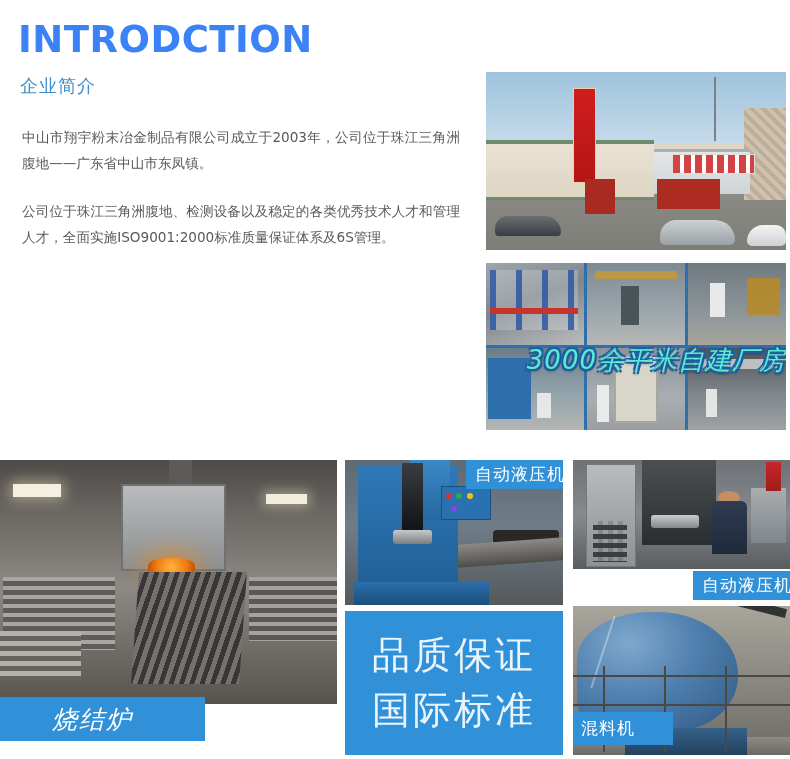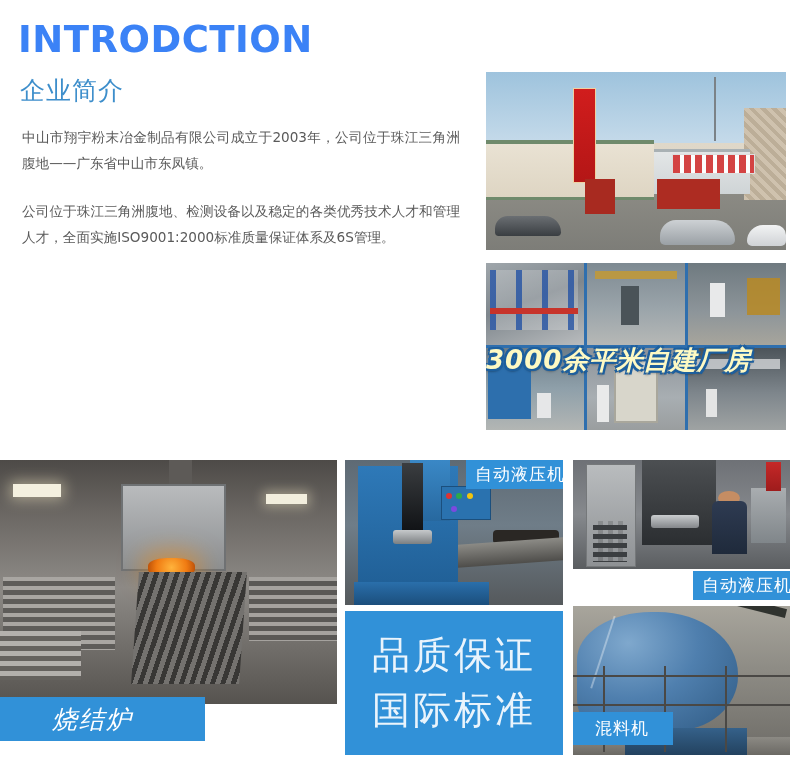--- a/index.html
+++ b/index.html
@@ -28,21 +28,21 @@
     font-weight: bold;
     letter-spacing: 0.5px;
     color: #3b82f6;
     line-height: 1.2;
     white-space: nowrap;
   }
   .intro-subtitle {
     position: absolute;
     left: 20px;
     top: 74px;
-    font-size: 25px;
+    font-size: 18px;
     font-weight: normal;
     color: #3d8ecb;
     letter-spacing: 1px;
     white-space: nowrap;
   }
 
   
   .copy-block {
     position: absolute;
     left: 22px;
@@ -94,26 +94,26 @@
     line-height: 1.45;
     letter-spacing: 3px;
     font-weight: normal;
   }
 
   
   .collage-caption {
     position: absolute;
     left: 0; right: 0;
     top: 80px;
-    text-align: left;
+    text-align: right;
     font-size: 26px;
     font-style: italic;
-    font-weight: bold;
+    font-weight: normal;
     letter-spacing: 1px;
-    color: #fef9c3;
+    color: #5eead4;
     text-shadow:
       -2px -2px 0 #1d5f9e,  2px -2px 0 #1d5f9e,
       -2px  2px 0 #1d5f9e,  2px  2px 0 #1d5f9e,
        0px  2px 3px rgba(0,0,0,.55);
     pointer-events: none;
   }
 
   
   
   
@@ -461,15 +461,15 @@
       <div class="mx-seam"></div>
     </div>
     <div class="mx-base"></div>
     <div class="mx-arm"></div>
     <div class="mx-rail"></div>
     <div class="mx-rail2"></div>
     <div class="mx-post" style="left:14%;"></div>
     <div class="mx-post" style="left:42%;"></div>
     <div class="mx-post" style="left:70%;"></div>
   </div>
-  <div class="badge" style="left:573px; top:712px; width:100px; height:33px; padding-left:22px; box-sizing:border-box;">混料机</div>
+  <div class="badge" style="left:573px; top:712px; width:100px; height:33px; padding-left:8px; box-sizing:border-box;">混料机</div>
 
 </div>
 
 </body></html>

